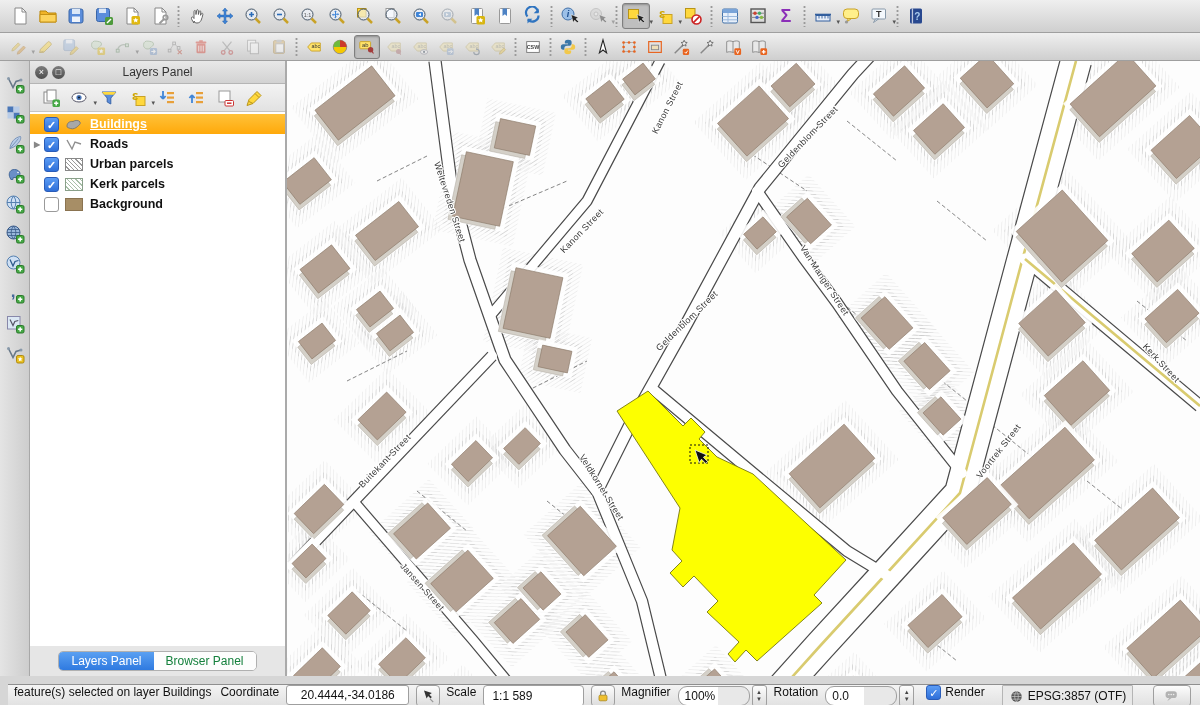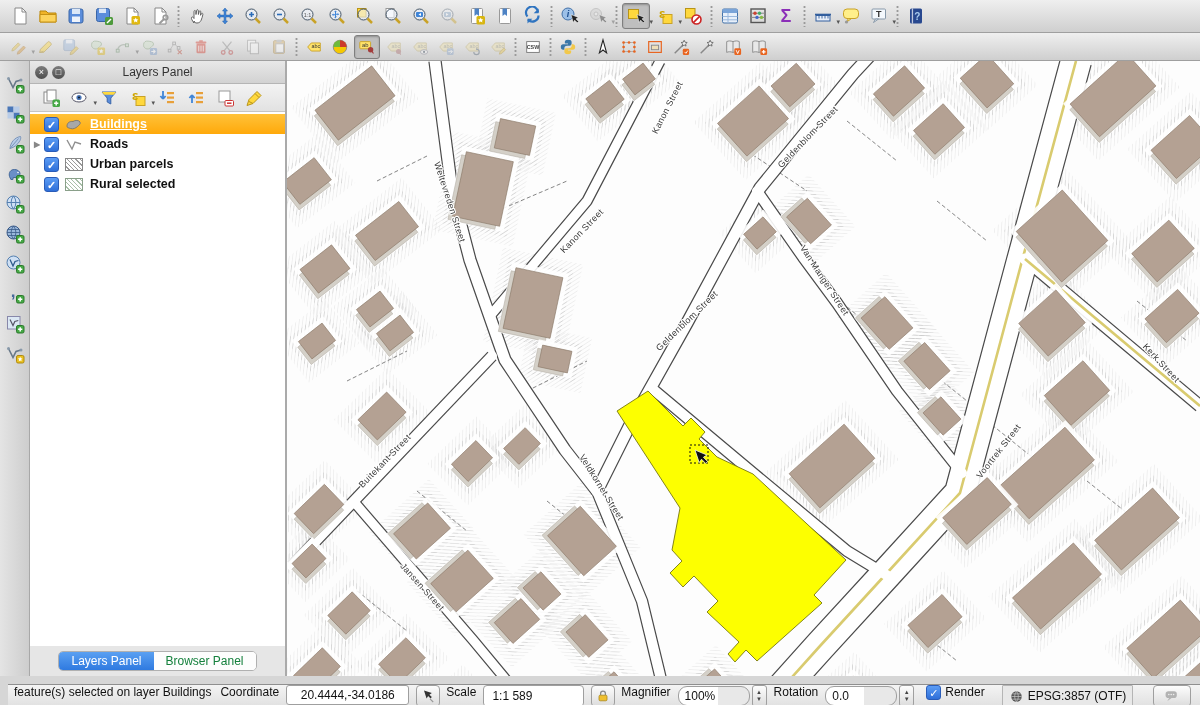--- a/index.html
+++ b/index.html
@@ -716,21 +716,27 @@
       <div class="lrow">
         <span class="exp"></span>
         <span class="cb">✓</span>
         <span class="swatch sw-hatchg"></span>
         <span class="lname">Urban parcels</span>
       </div>
       <div class="lrow">
         <span class="exp"></span>
         <span class="cb">✓</span>
         <span class="swatch sw-hatchr"></span>
-        <span class="lname">Rural selected</span>
+        <span class="lname">Kerk parcels</span>
+      </div>
+      <div class="lrow">
+        <span class="exp"></span>
+        <span class="cb off"></span>
+        <span class="swatch sw-solid"></span>
+        <span class="lname">Background</span>
       </div>
     </div>
     <div id="panel-tabs-wrap">
       <div id="panel-tabs">
         <div class="ptab on">Layers Panel</div>
         <div class="ptab">Browser Panel</div>
       </div>
     </div>
   </div>
 

